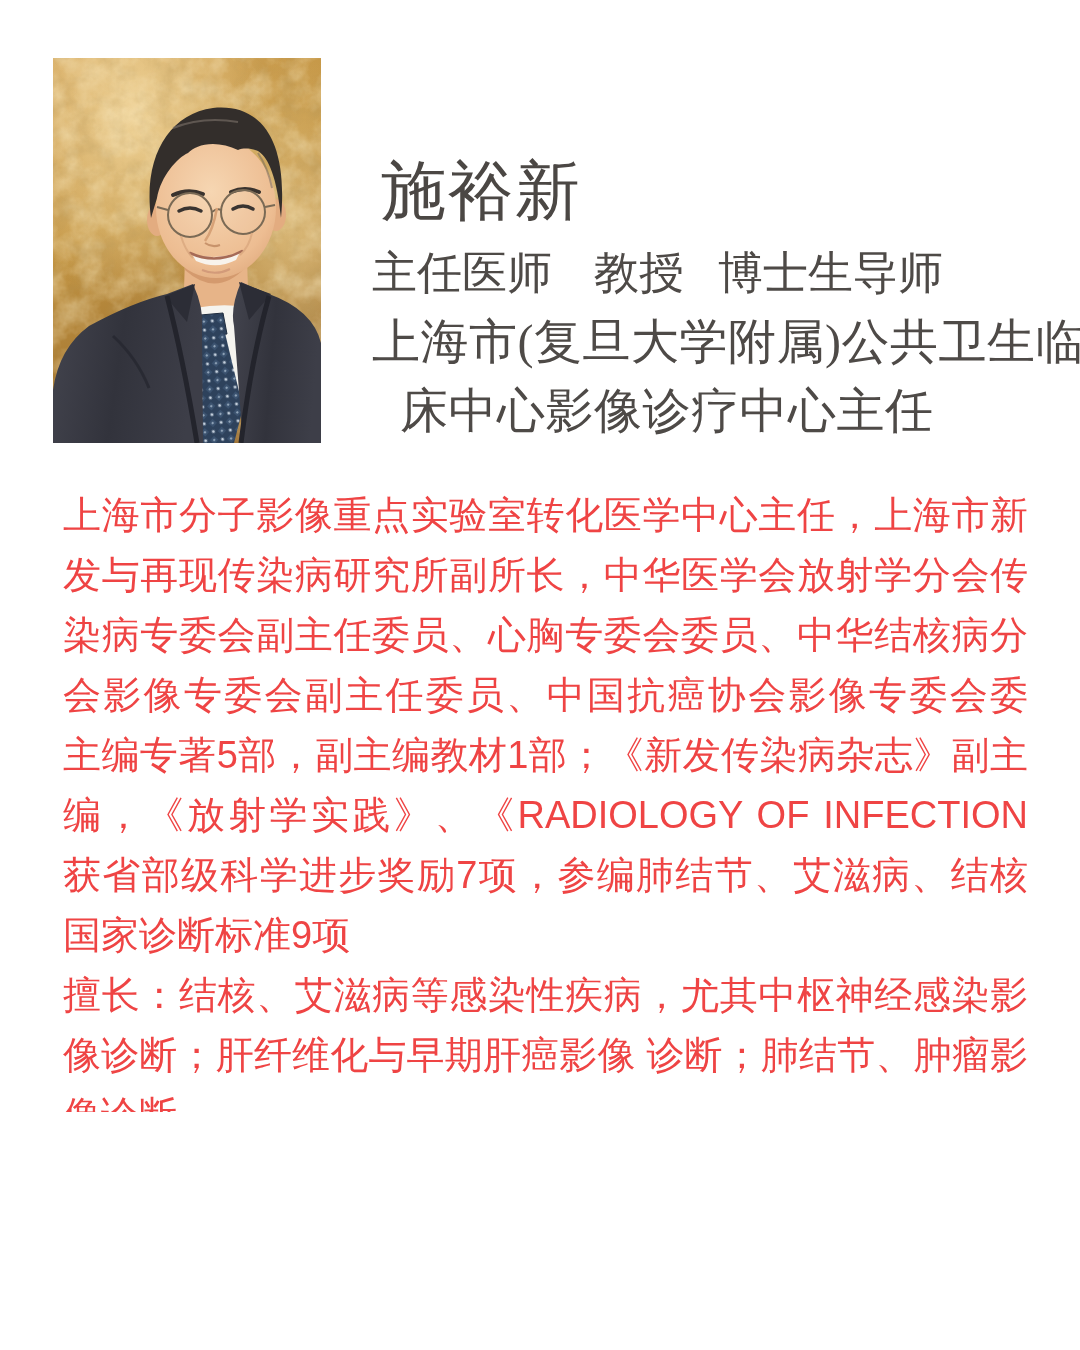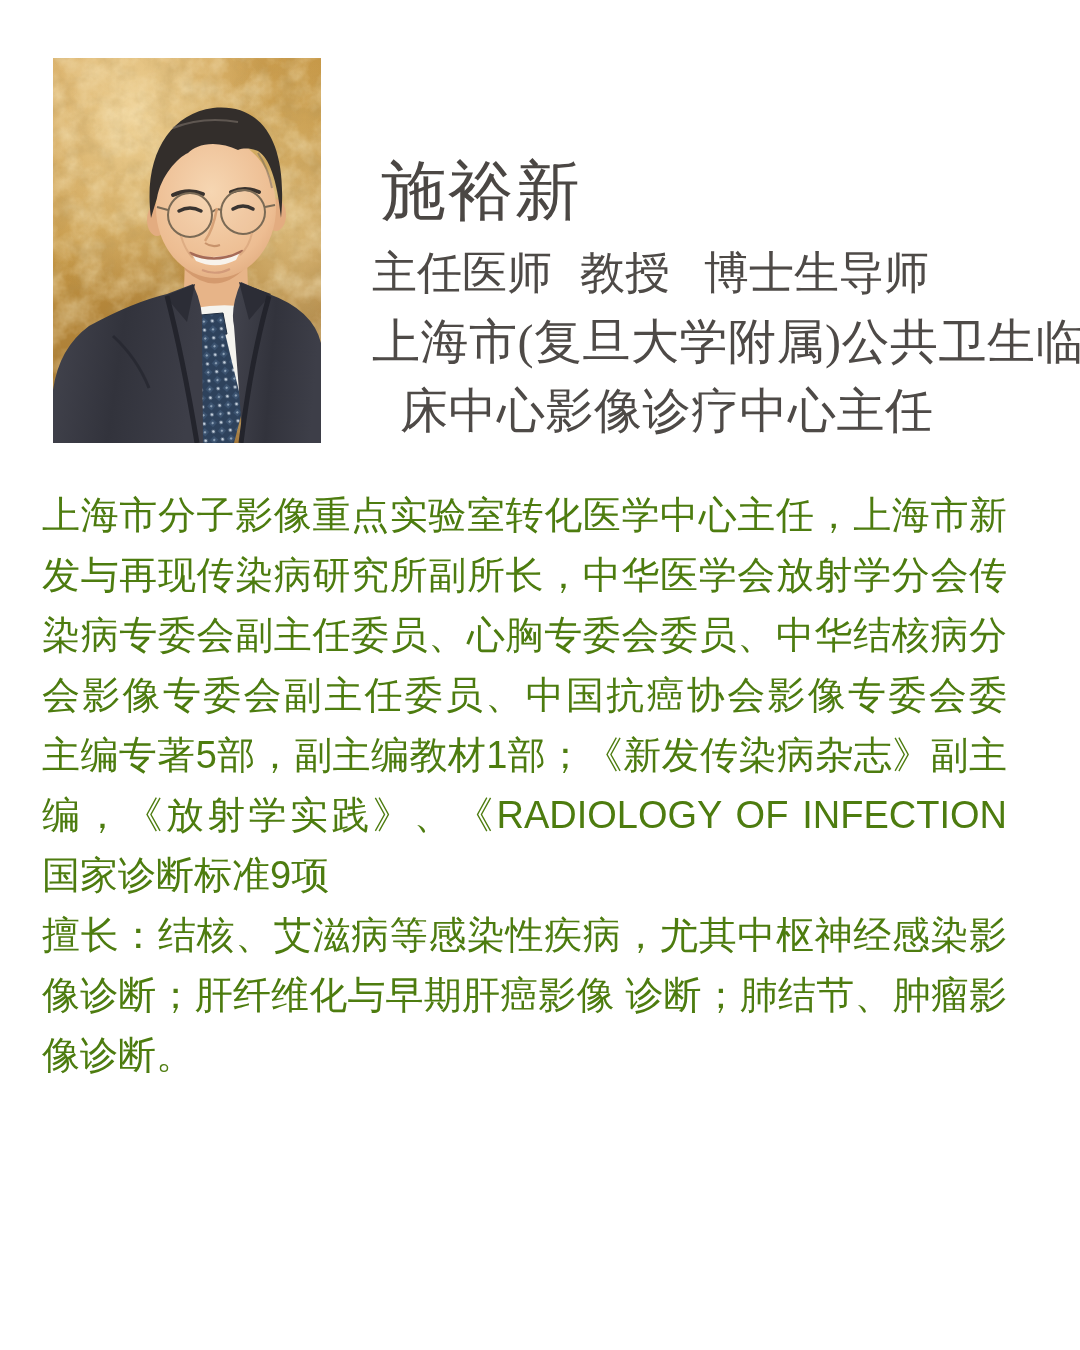--- a/index.html
+++ b/index.html
@@ -41,44 +41,44 @@
   .titles {
     position: absolute;
     left: 372px;
     top: 249px;
     font-family: "Liberation Serif", serif;
     font-size: 45px;
     line-height: 1.1;
     color: #4e4a47;
     white-space: nowrap;
   }
-  .titles .t2 { margin-left: 28px; }
+  .titles .t2 { margin-left: 42px; }
   .titles .t3 { margin-left: 34px; }
   .affil {
     position: absolute;
     left: 372px;
     font-family: "Liberation Serif", serif;
     font-size: 48px;
     line-height: 1.1;
     color: #4e4a47;
     letter-spacing: 0.5px;
     white-space: nowrap;
   }
   .affil.l1 { top: 316px; }
   .affil.l2 { top: 385px; margin-left: 28px; }
 
   
   .bio {
     position: absolute;
-    left: 42px;
+    left: 63px;
     top: 485px;
     width: 965px;
     font-size: 38px;
     line-height: 60px;
-    color: #4d7c0f;
+    color: #ef4444;
     font-family: "Liberation Sans", sans-serif;
   }
   .bio .line {
     text-align: justify;
     text-align-last: justify;
     height: 60px;
     overflow: hidden;
   }
   .bio .line.end {
     text-align-last: left;
@@ -201,20 +201,21 @@
 
   <div class="bio">
     <div class="line">上海市分子影像重点实验室转化医学中心主任，上海市新</div>
     <div class="line">发与再现传染病研究所副所长，中华医学会放射学分会传</div>
     <div class="line">染病专委会副主任委员、心胸专委会委员、中华结核病分</div>
     <div class="line">会影像专委会副主任委员、中国抗癌协会影像专委会委</div>
 
     <div class="line">主编专著5部，副主编教材1部；《新发传染病杂志》副主</div>
     <div class="line">编，《放射学实践》、《RADIOLOGY OF INFECTION</div>
 
+    <div class="line">获省部级科学进步奖励7项，参编肺结节、艾滋病、结核</div>
     <div class="line end">国家诊断标准9项</div>
 
     <div class="line">擅长：结核、艾滋病等感染性疾病，尤其中枢神经感染影</div>
     <div class="line">像诊断；肝纤维化与早期肝癌影像 诊断；肺结节、肿瘤影</div>
     <div class="line end">像诊断。</div>
   </div>
 
 </div>
 
 </body></html>

